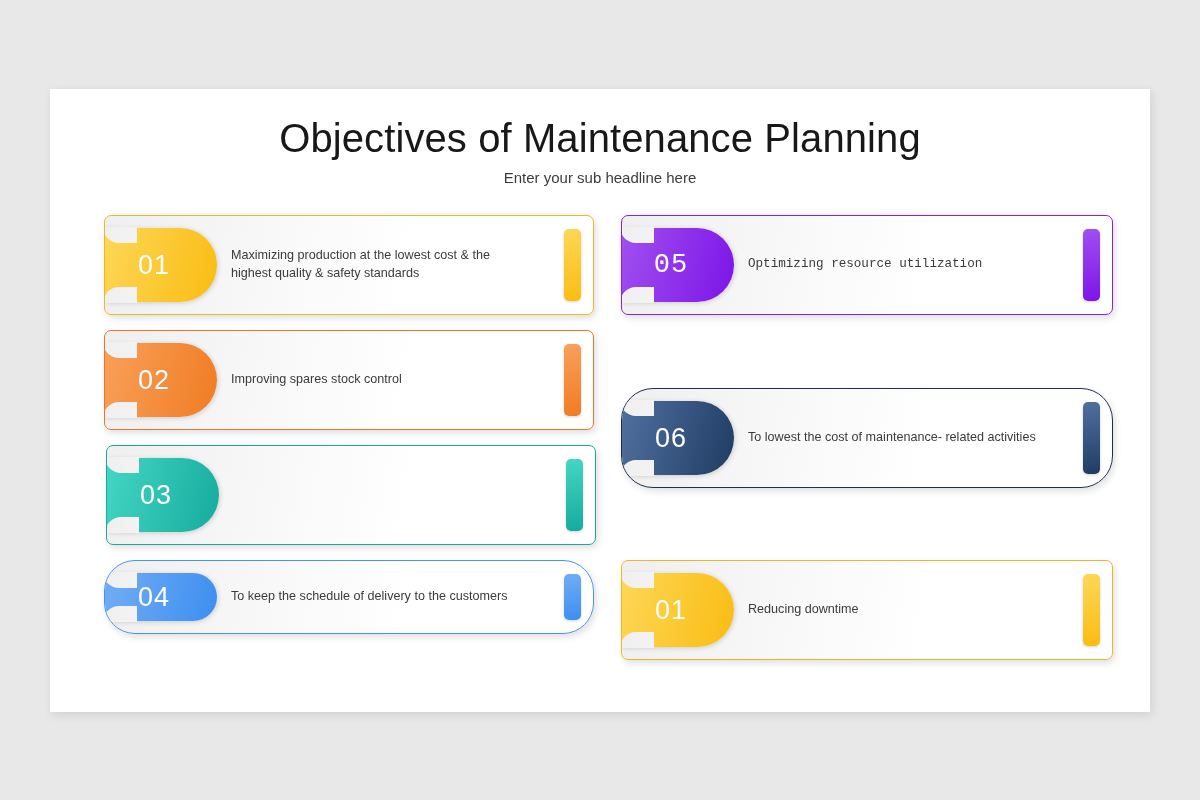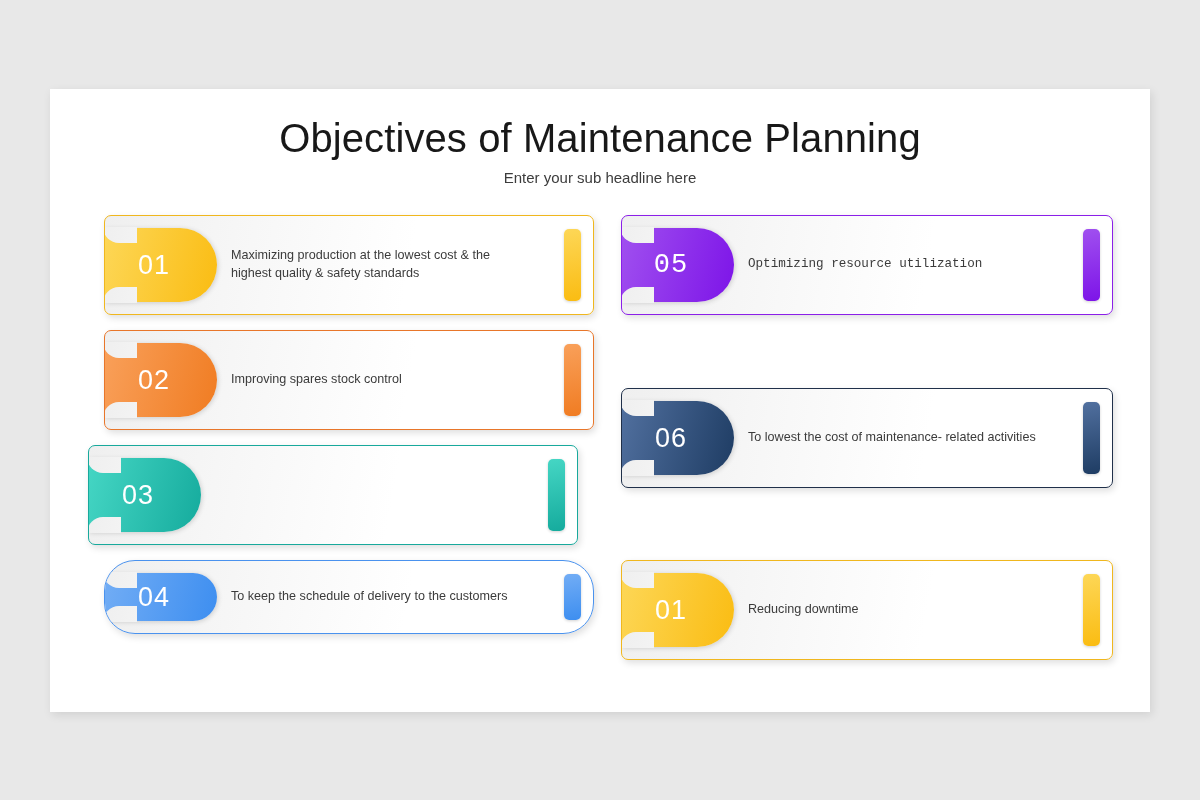--- a/index.html
+++ b/index.html
@@ -149,21 +149,21 @@
       </div>
       <div class="card" style="left: 46px; top: 241px; width: 490px; height: 100px; border-color: rgb(232, 118, 42);">
         <div class="tab" style="background: linear-gradient(105deg, rgb(249, 160, 90) 0%, rgb(240, 124, 34) 100%);">
           <div class="notch top"></div>
           <div class="notch bottom"></div>
           <div class="tab-number">02</div>
         </div>
         <div class="card-text">Improving spares stock control</div>
         <div class="accent" style="background: linear-gradient(170deg, rgb(249, 160, 90) 0%, rgb(240, 124, 34) 100%);"></div>
       </div>
-      <div class="card" style="left: 30px; top: 356px; width: 490px; height: 100px; border-color: rgb(24, 169, 156);">
+      <div class="card" style="left: 48px; top: 356px; width: 490px; height: 100px; border-color: rgb(24, 169, 156);">
         <div class="tab" style="background: linear-gradient(105deg, rgb(69, 214, 196) 0%, rgb(21, 171, 157) 100%);">
           <div class="notch top"></div>
           <div class="notch bottom"></div>
           <div class="tab-number">03</div>
         </div>
         <div class="accent" style="background: linear-gradient(170deg, rgb(69, 214, 196) 0%, rgb(21, 171, 157) 100%);"></div>
       </div>
       <div class="card" style="left: 46px; top: 471px; width: 490px; height: 74px; border-color: rgb(74, 146, 238); border-radius: 31px;">
         <div class="tab" style="background: linear-gradient(105deg, rgb(114, 173, 245) 0%, rgb(61, 142, 240) 100%);">
           <div class="notch top"></div>
@@ -175,21 +175,21 @@
       </div>
       <div class="card" style="left: 563px; top: 126px; width: 492px; height: 100px; border-color: rgb(139, 31, 232); font-family: Liberation Mono, monospace;">
         <div class="tab" style="background: linear-gradient(105deg, rgb(160, 80, 239) 0%, rgb(125, 20, 232) 100%);">
           <div class="notch top"></div>
           <div class="notch bottom"></div>
           <div class="tab-number">05</div>
         </div>
         <div class="card-text">Optimizing resource utilization</div>
         <div class="accent" style="background: linear-gradient(170deg, rgb(160, 80, 239) 0%, rgb(125, 20, 232) 100%);"></div>
       </div>
-      <div class="card" style="left: 563px; top: 299px; width: 492px; height: 100px; border-color: rgb(32, 48, 74);">
+      <div class="card" style="left: 563px; top: 299px; width: 492px; height: 100px; border-color: rgb(32, 48, 74); border-radius: 32px;">
         <div class="tab" style="background: linear-gradient(105deg, rgb(81, 112, 159) 0%, rgb(30, 60, 99) 100%);">
           <div class="notch top"></div>
           <div class="notch bottom"></div>
           <div class="tab-number">06</div>
         </div>
         <div class="card-text">To lowest the cost of maintenance- related activities</div>
         <div class="accent" style="background: linear-gradient(170deg, rgb(81, 112, 159) 0%, rgb(30, 60, 99) 100%);"></div>
       </div>
       <div class="card" style="left: 563px; top: 471px; width: 492px; height: 100px; border-color: rgb(240, 183, 30);">
         <div class="tab" style="background: linear-gradient(105deg, rgb(253, 215, 87) 0%, rgb(250, 188, 18) 100%);">

